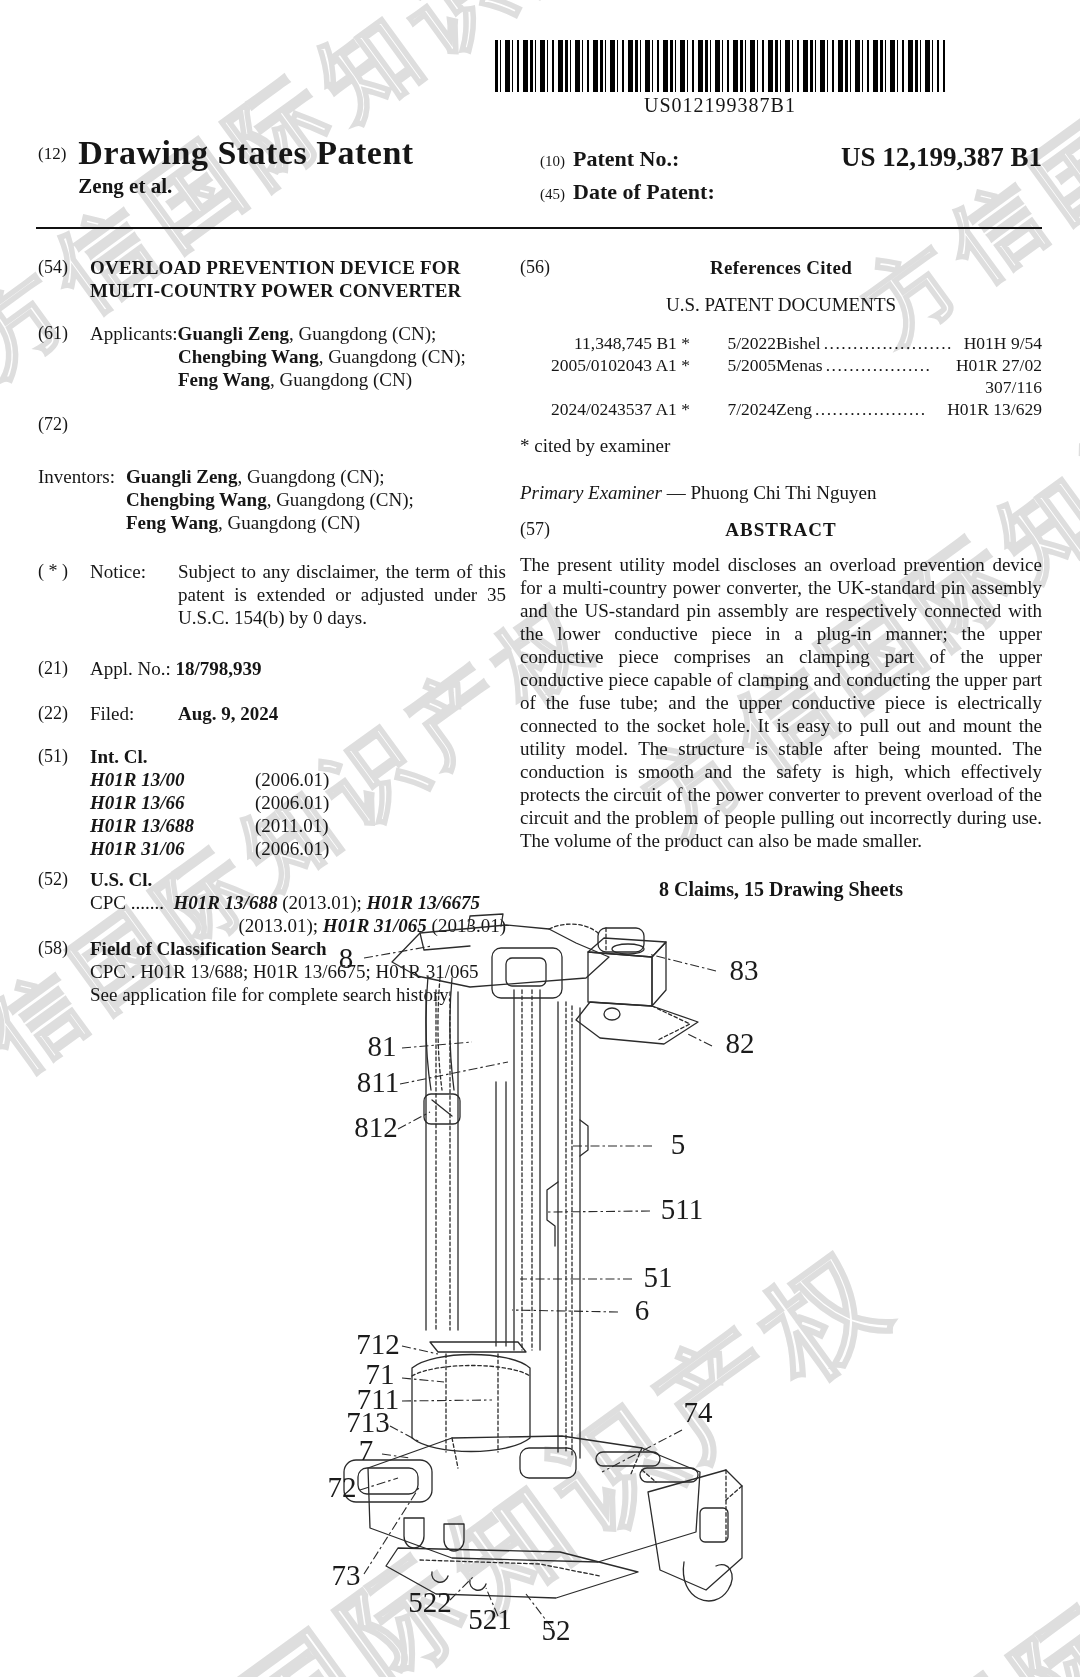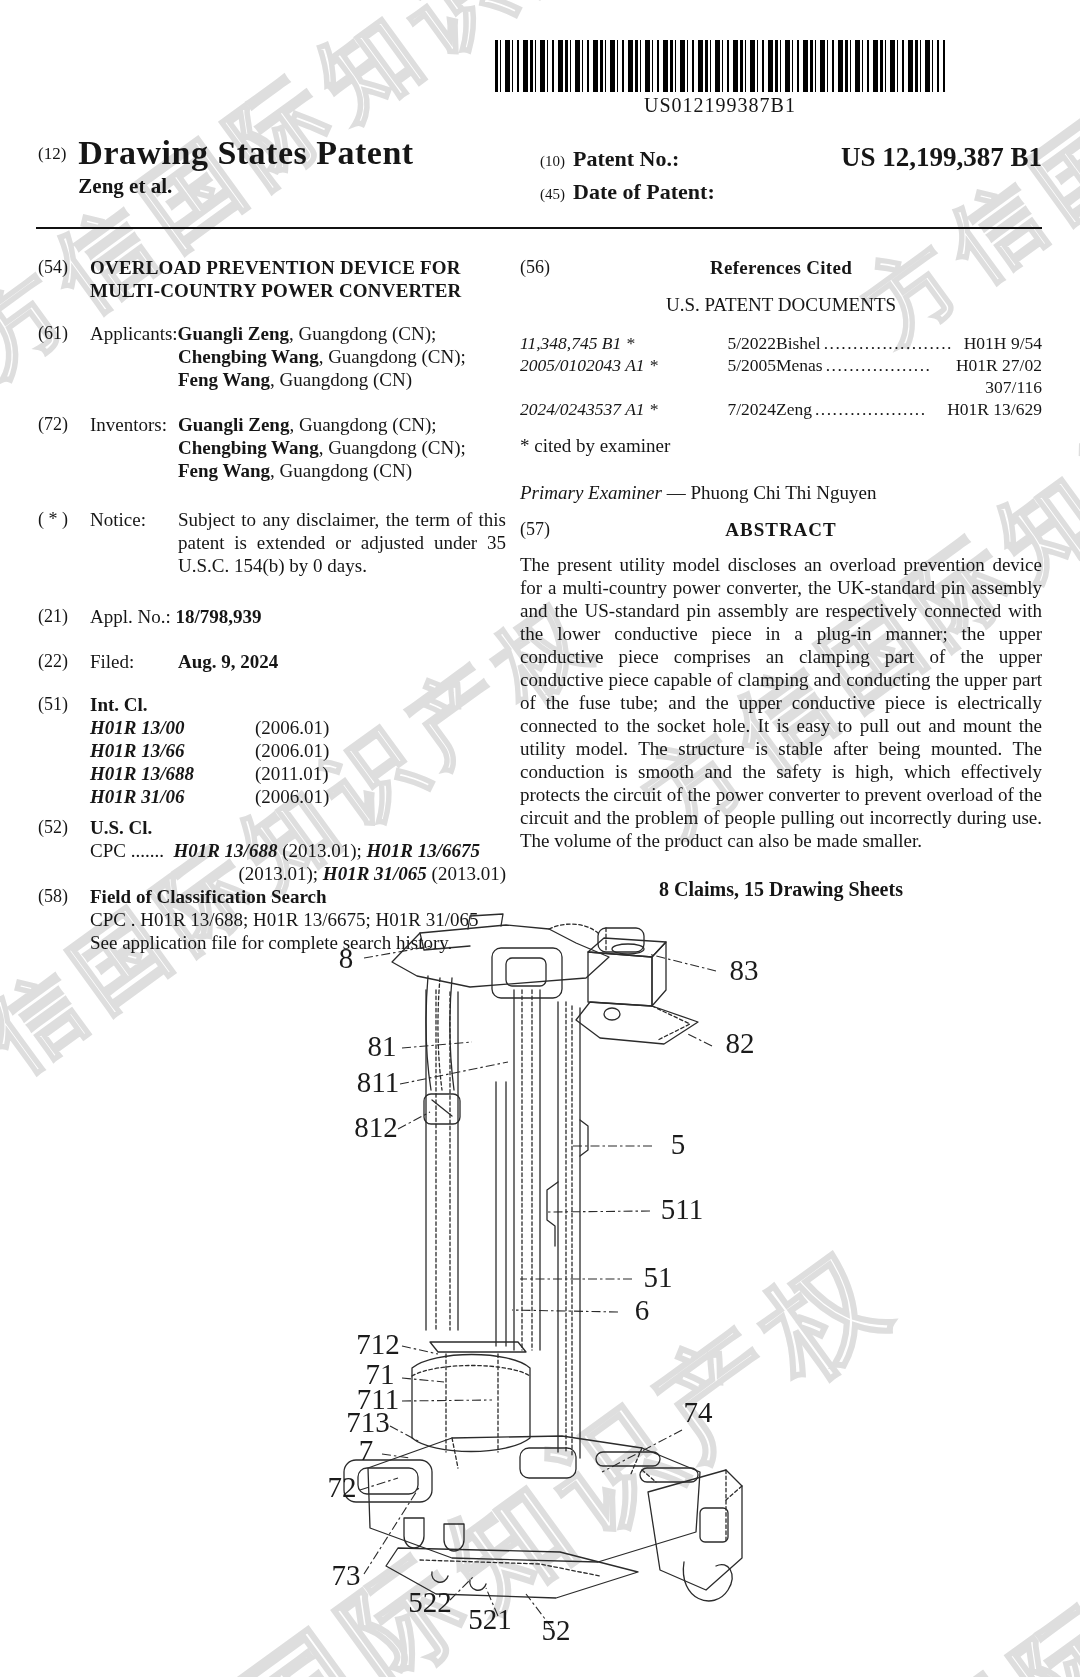--- a/index.html
+++ b/index.html
@@ -42,21 +42,21 @@
   .code{font-weight:bold;font-style:italic;}
   .lblw{display:inline-block;width:88px;text-indent:0;}
   .cl-row .cw{display:inline-block;width:165px;}
   .cpc2{text-align:right;}
   
   .sechead{position:relative;margin-bottom:14px;}
   .sechead .num{position:absolute;left:0;top:0;font-size:18px;}
   .sechead .cap{text-align:center;font-weight:bold;letter-spacing:.3px;}
   .subcap{text-align:center;margin-bottom:16px;}
   .ref-row{display:flex;font-size:17.5px;line-height:22px;}
-  .ref-no{width:170px;white-space:nowrap;font-style:italic;}
+  .ref-no{width:170px;text-align:right;white-space:nowrap;}
   .ref-date{width:86px;text-align:right;white-space:nowrap;}
   .ref-rest{flex:1;display:flex;min-width:0;}
   .ref-name{white-space:nowrap;}
   .ref-dots{flex:1;overflow:hidden;white-space:nowrap;letter-spacing:1.5px;margin:0 3px;}
   .ref-cls{white-space:nowrap;}
   .ref-cont{font-size:17.5px;line-height:22px;text-align:right;}
   .cited{margin-top:14px;margin-bottom:24px;}
   .examiner{margin-bottom:10px;}
   .examiner .it{font-style:italic;}
   .abstract-head{margin-top:14px;margin-bottom:12px;}
@@ -109,21 +109,21 @@
 
     <div class="item" style="margin-bottom:22px;">
       <span class="num">(61)</span>
       <div class="body hang">
         <span>Applicants:</span><b>Guangli Zeng</b><span>, Guangdong (CN);</span><br>
         <b>Chengbing Wang</b><span>, Guangdong (CN);</span><br>
         <b>Feng Wang</b><span>, Guangdong (CN)</span>
       </div>
     </div>
 
-    <div class="item" style="margin-bottom:26px;">
+    <div class="item" style="margin-bottom:26px;flex-direction:column;">
       <span class="num">(72)</span>
       <div class="body hang">
         <span class="lblw">Inventors:</span><b>Guangli Zeng</b><span>, Guangdong (CN);</span><br>
         <b>Chengbing Wang</b><span>, Guangdong (CN);</span><br>
         <b>Feng Wang</b><span>, Guangdong (CN)</span>
       </div>
     </div>
 
     <div class="item" style="margin-bottom:28px;">
       <span class="num">( * )</span>

